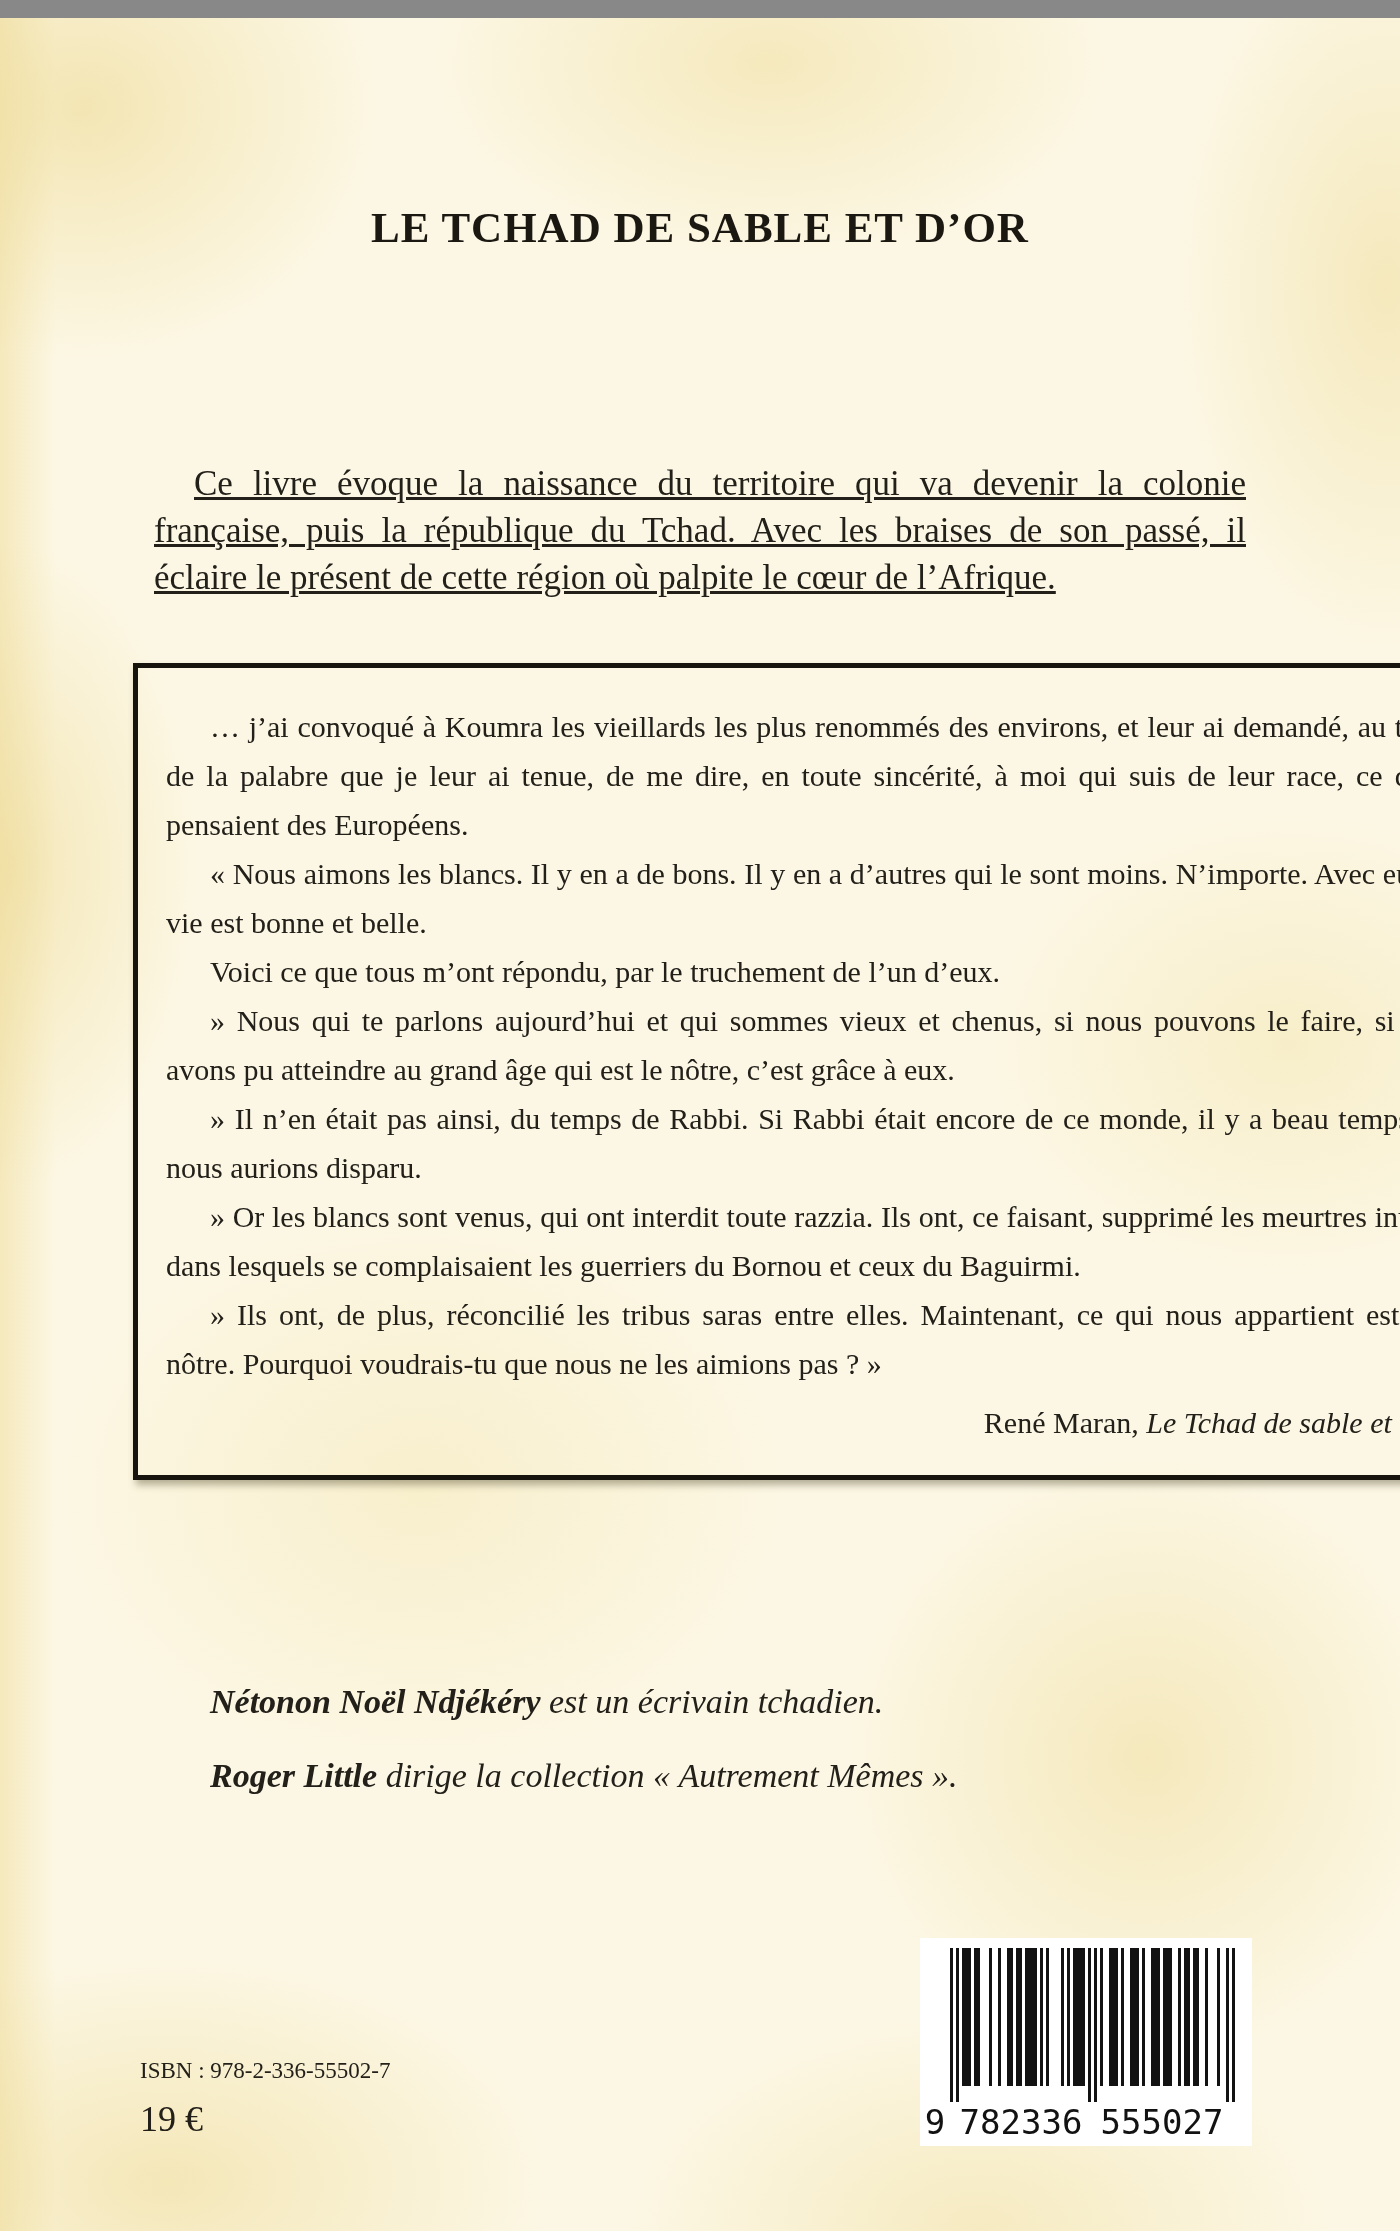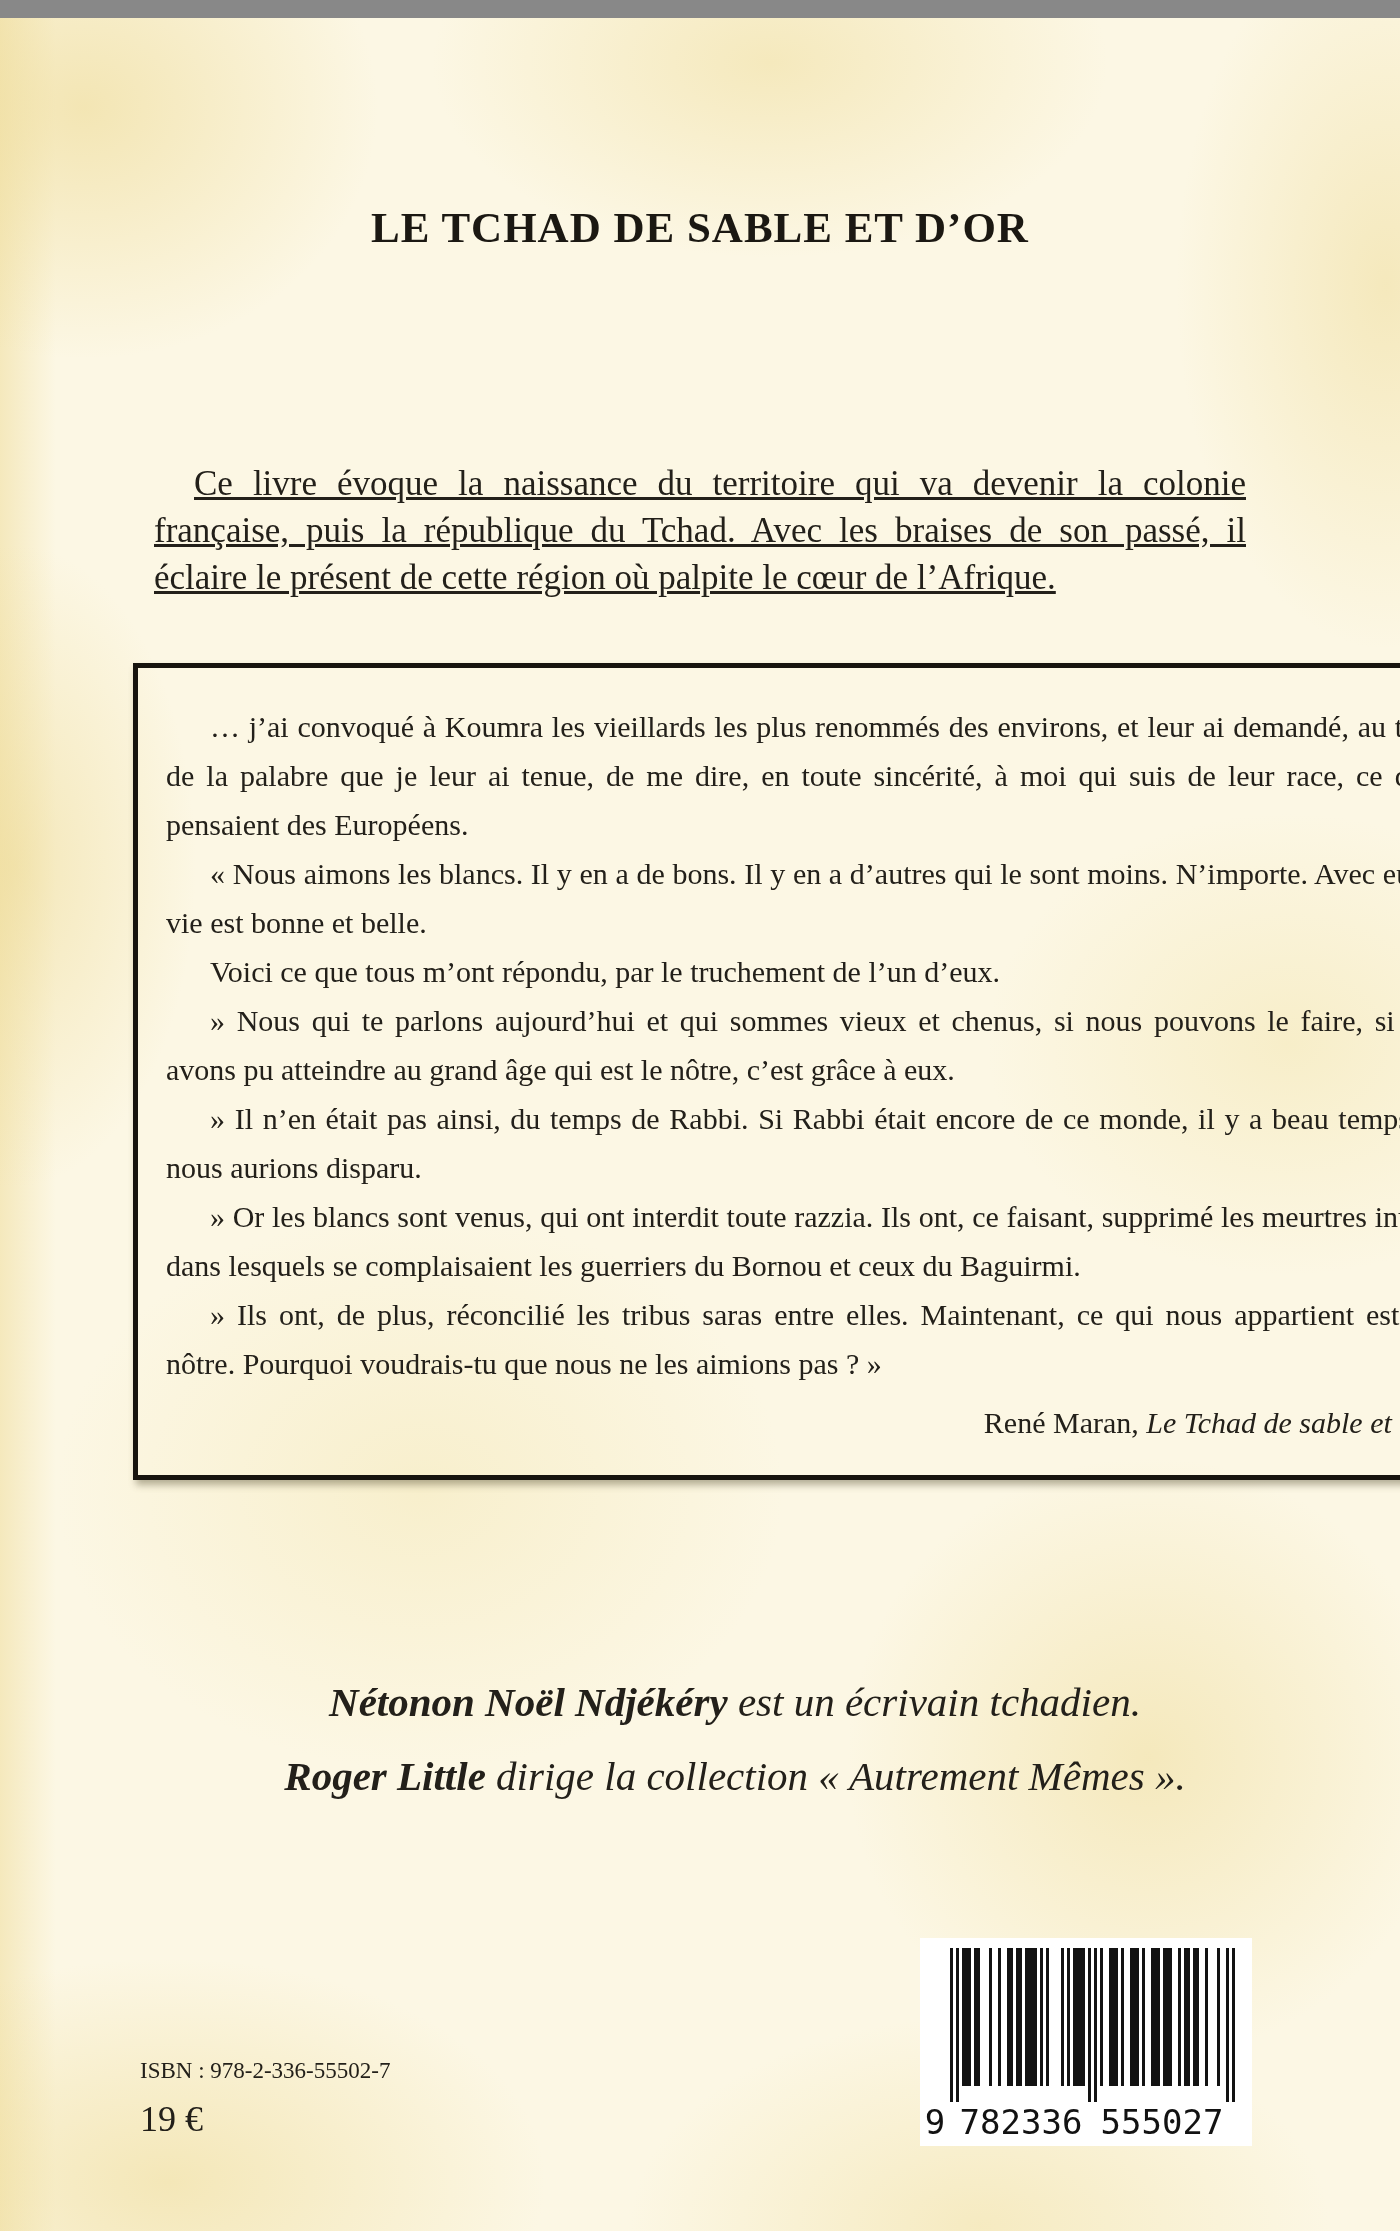--- a/index.html
+++ b/index.html
@@ -66,24 +66,23 @@
     font-size: 30px;
     line-height: 49px;
     text-align: right;
     padding-right: 12px;
     color: #23201a;
   }
   .authors {
     position: absolute;
     left: 210px; top: 1662px;
     width: 1050px;
-    font-size: 41px;
+    font-size: 34px;
     font-style: italic;
     color: #23201a;
-    text-align: center;
   }
   .authors p { margin: 0 0 30px 0; line-height: 44px; }
   .authors b { font-style: italic; }
   .isbn-block {
     position: absolute;
     left: 140px; top: 2040px;
     color: #23201a;
   }
   .isbn-line  { font-size: 23px; margin: 0; }
   .price-line { font-size: 36px; margin: 14px 0 0 0; }

